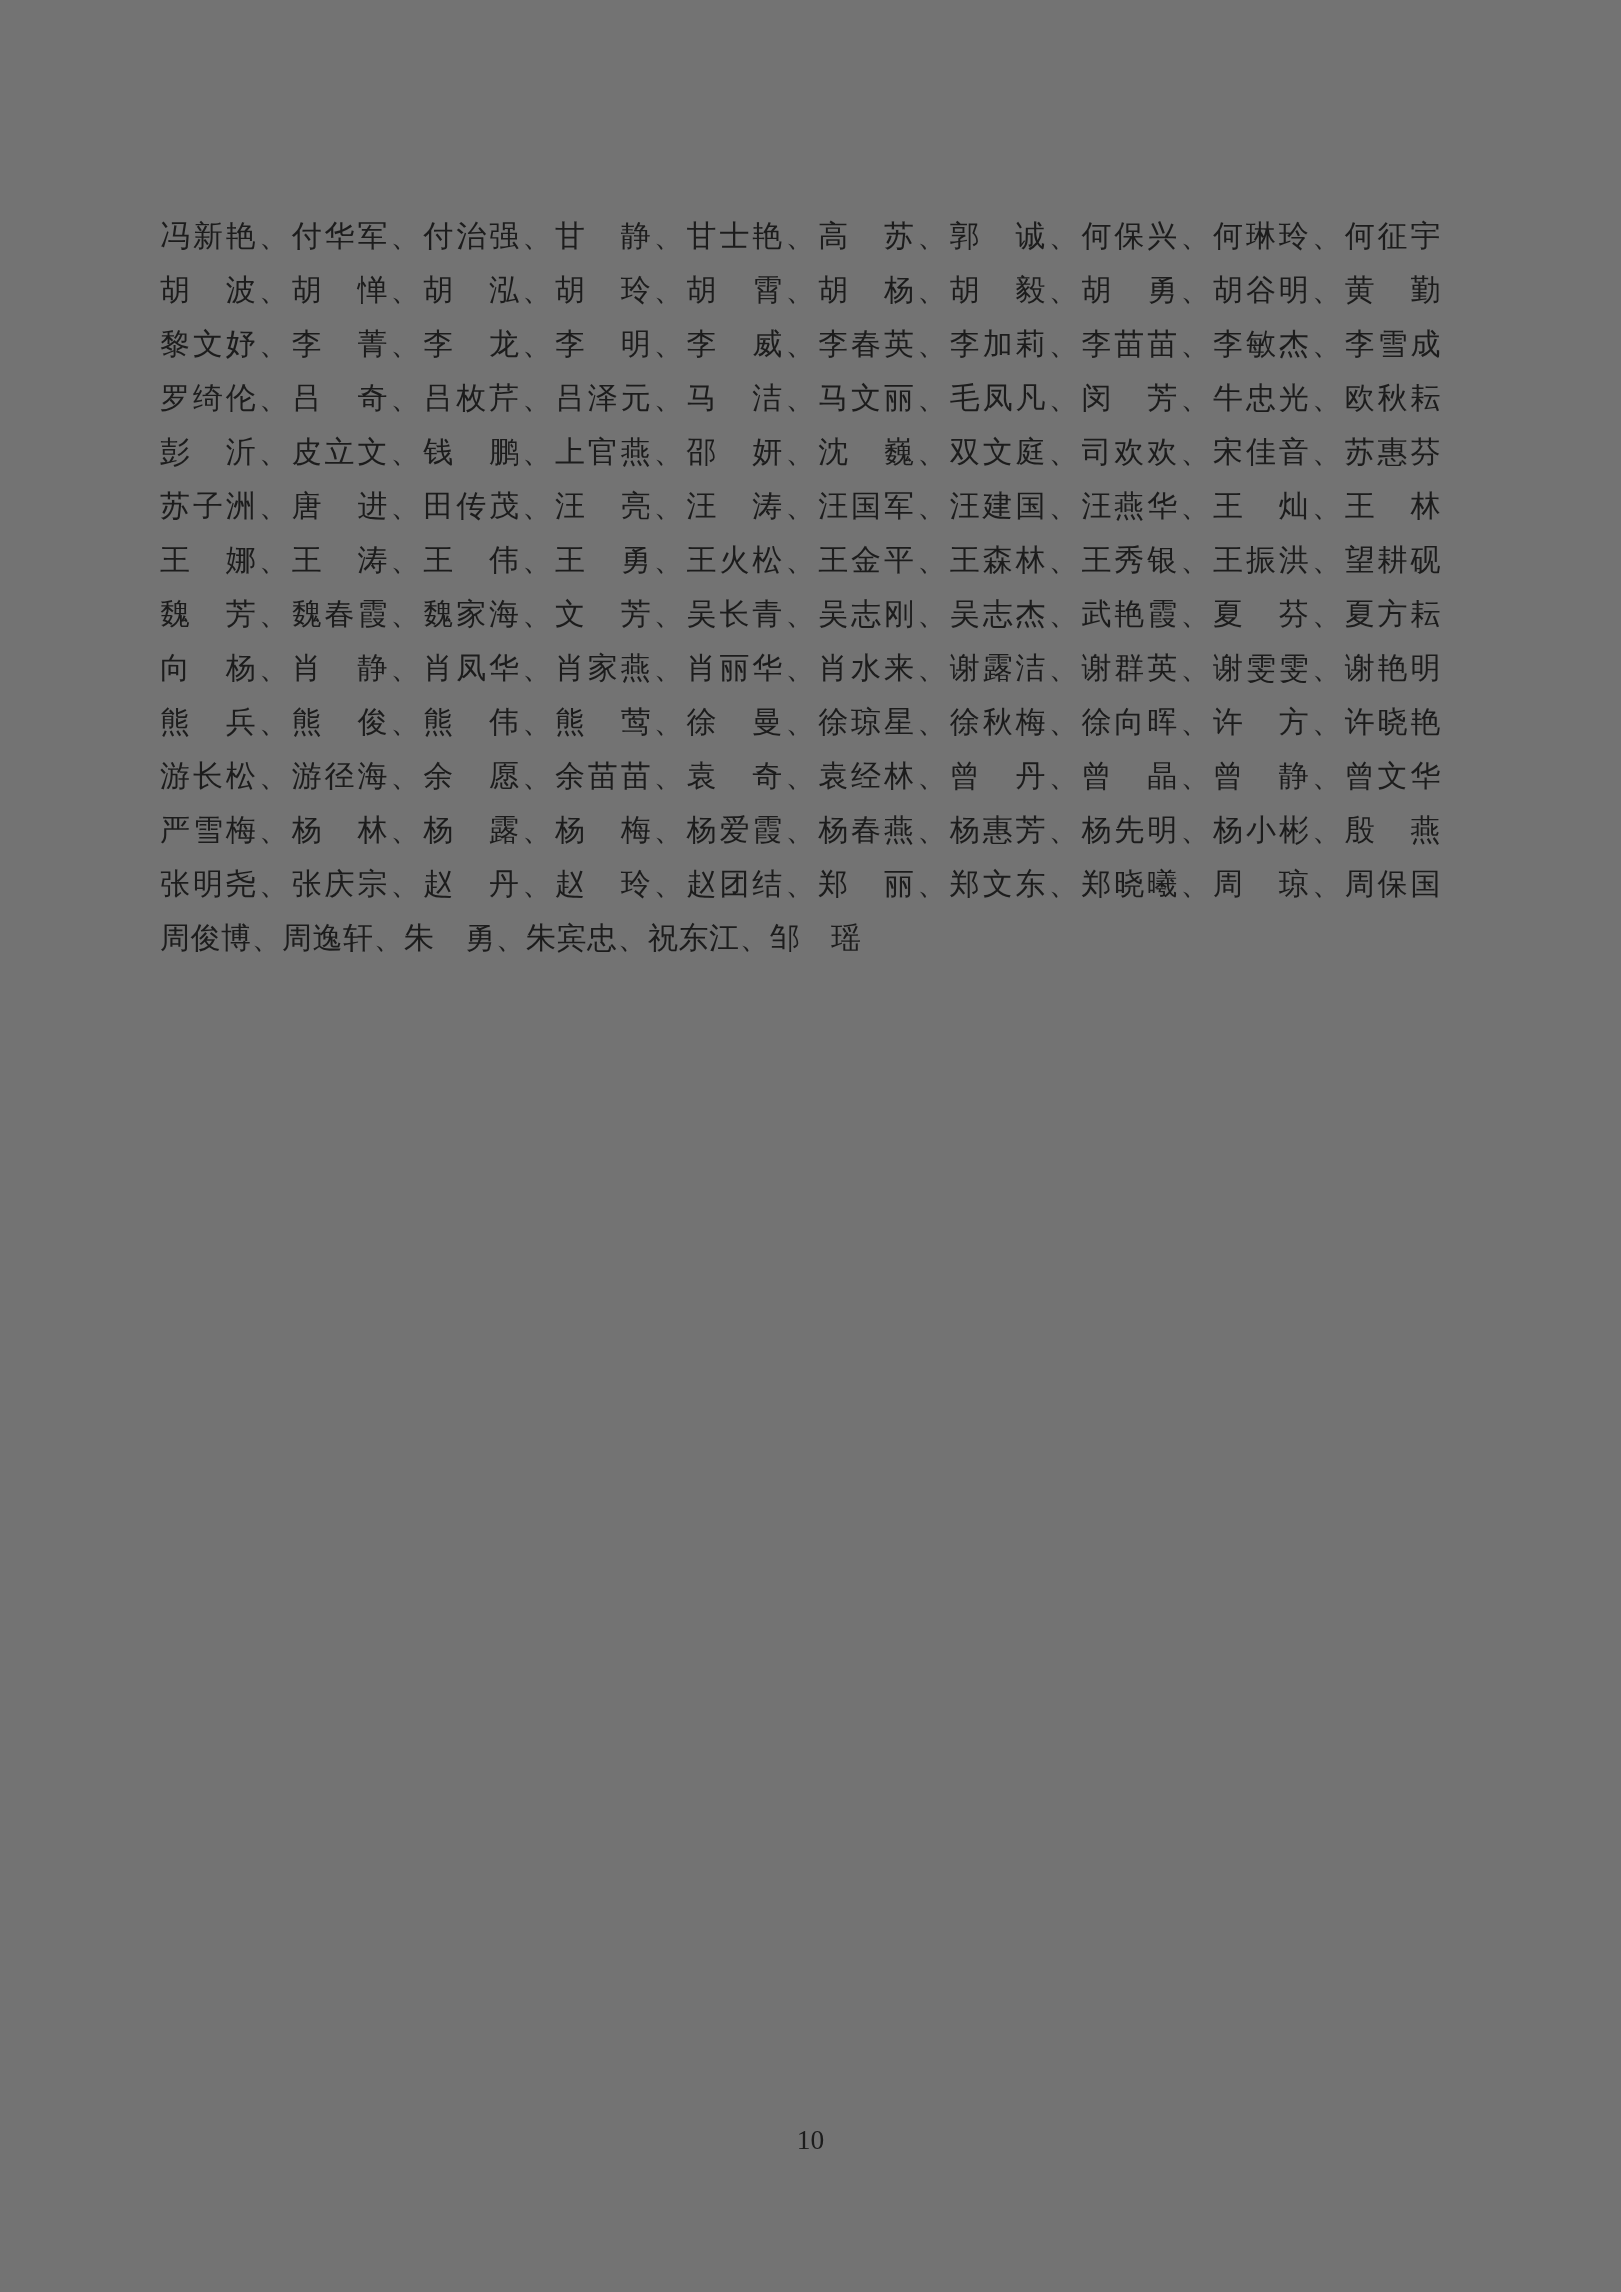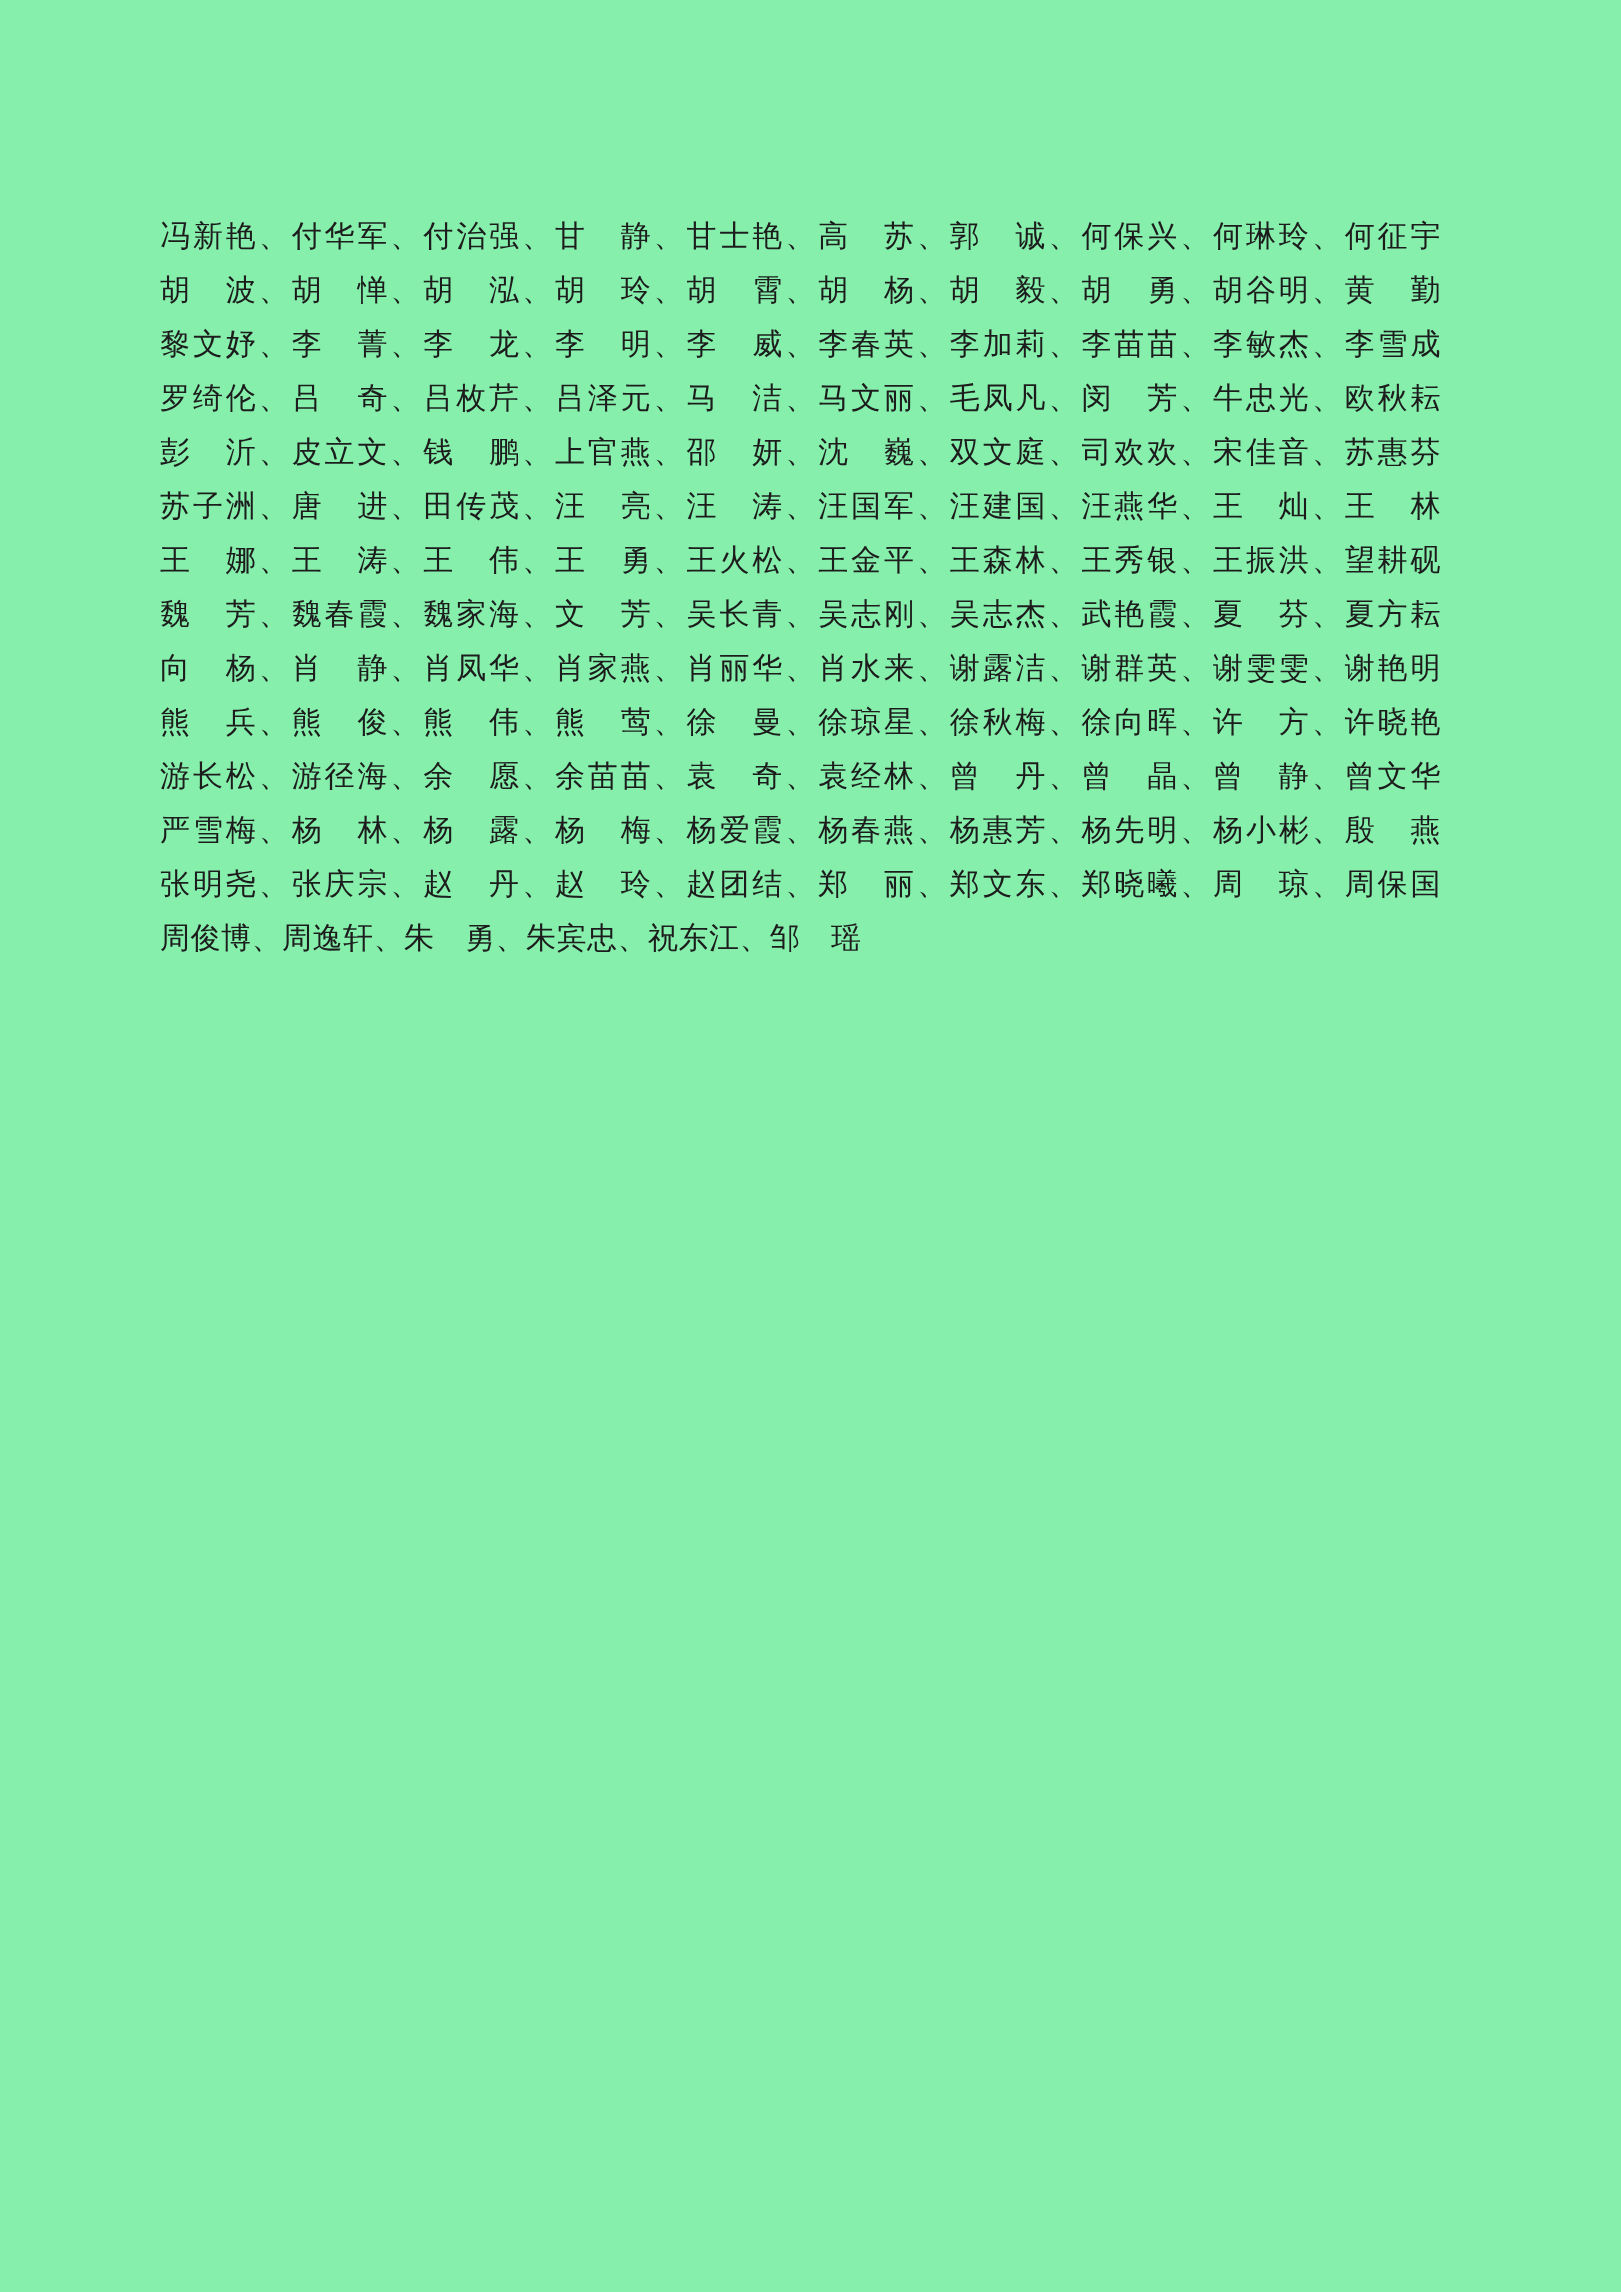--- a/index.html
+++ b/index.html
@@ -4,21 +4,21 @@
 <style>
   html, body {
     margin: 0;
     padding: 0;
     background: #ffffff;
   }
   .page {
     position: relative;
     width: 1621px;
     height: 2293px;
-    background: #86efac;
+    background: #737373;
     overflow: hidden;
     font-family: "Liberation Serif", "DejaVu Serif", serif;
     color: #1c1c1c;
   }
   .name-list {
     position: absolute;
     left: 160px;
     top: 209px;
     width: 1281px;
   }
@@ -60,14 +60,15 @@
     <div class="name-line">苏子洲、唐　进、田传茂、汪　亮、汪　涛、汪国军、汪建国、汪燕华、王　灿、王　林</div>
     <div class="name-line">王　娜、王　涛、王　伟、王　勇、王火松、王金平、王森林、王秀银、王振洪、望耕砚</div>
     <div class="name-line">魏　芳、魏春霞、魏家海、文　芳、吴长青、吴志刚、吴志杰、武艳霞、夏　芬、夏方耘</div>
     <div class="name-line">向　杨、肖　静、肖凤华、肖家燕、肖丽华、肖水来、谢露洁、谢群英、谢雯雯、谢艳明</div>
     <div class="name-line">熊　兵、熊　俊、熊　伟、熊　莺、徐　曼、徐琼星、徐秋梅、徐向晖、许　方、许晓艳</div>
     <div class="name-line">游长松、游径海、余　愿、余苗苗、袁　奇、袁经林、曾　丹、曾　晶、曾　静、曾文华</div>
     <div class="name-line">严雪梅、杨　林、杨　露、杨　梅、杨爱霞、杨春燕、杨惠芳、杨先明、杨小彬、殷　燕</div>
     <div class="name-line">张明尧、张庆宗、赵　丹、赵　玲、赵团结、郑　丽、郑文东、郑晓曦、周　琼、周保国</div>
     <div class="name-line last">周俊博、周逸轩、朱　勇、朱宾忠、祝东江、邹　瑶</div>
   </div>
+  <div class="page-number">10</div>
 </div>
 
 
 </body></html>

